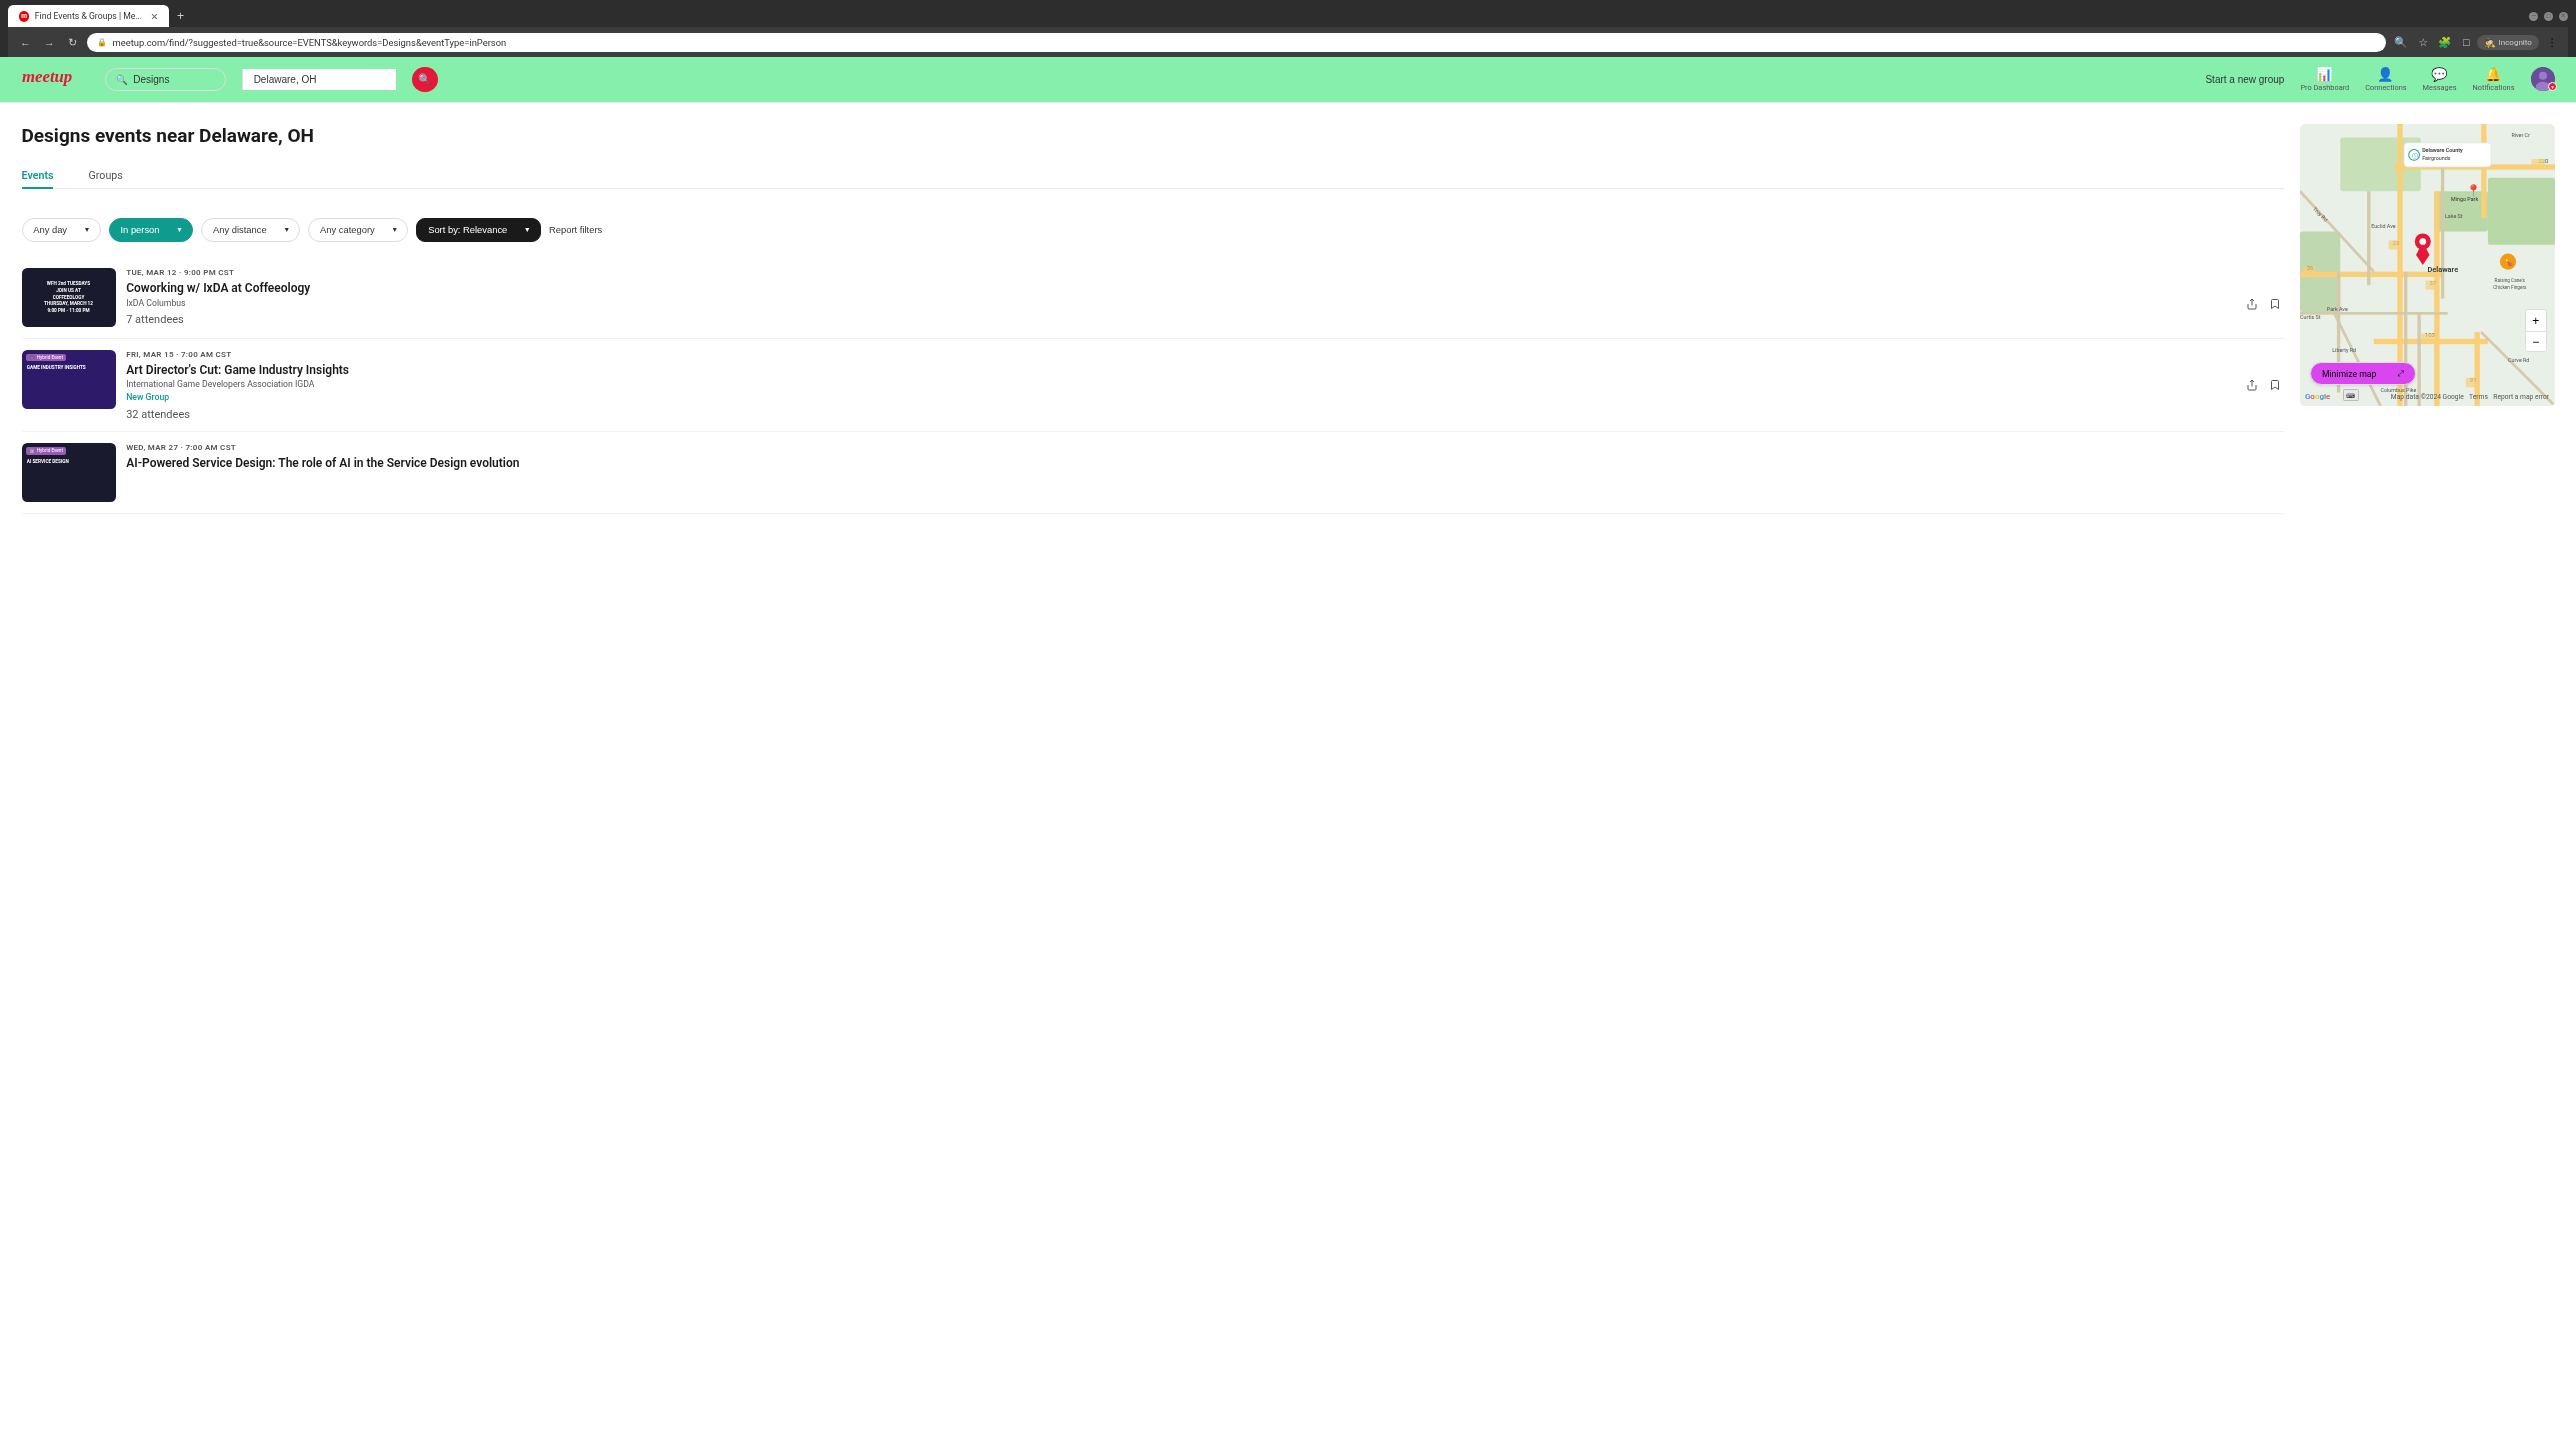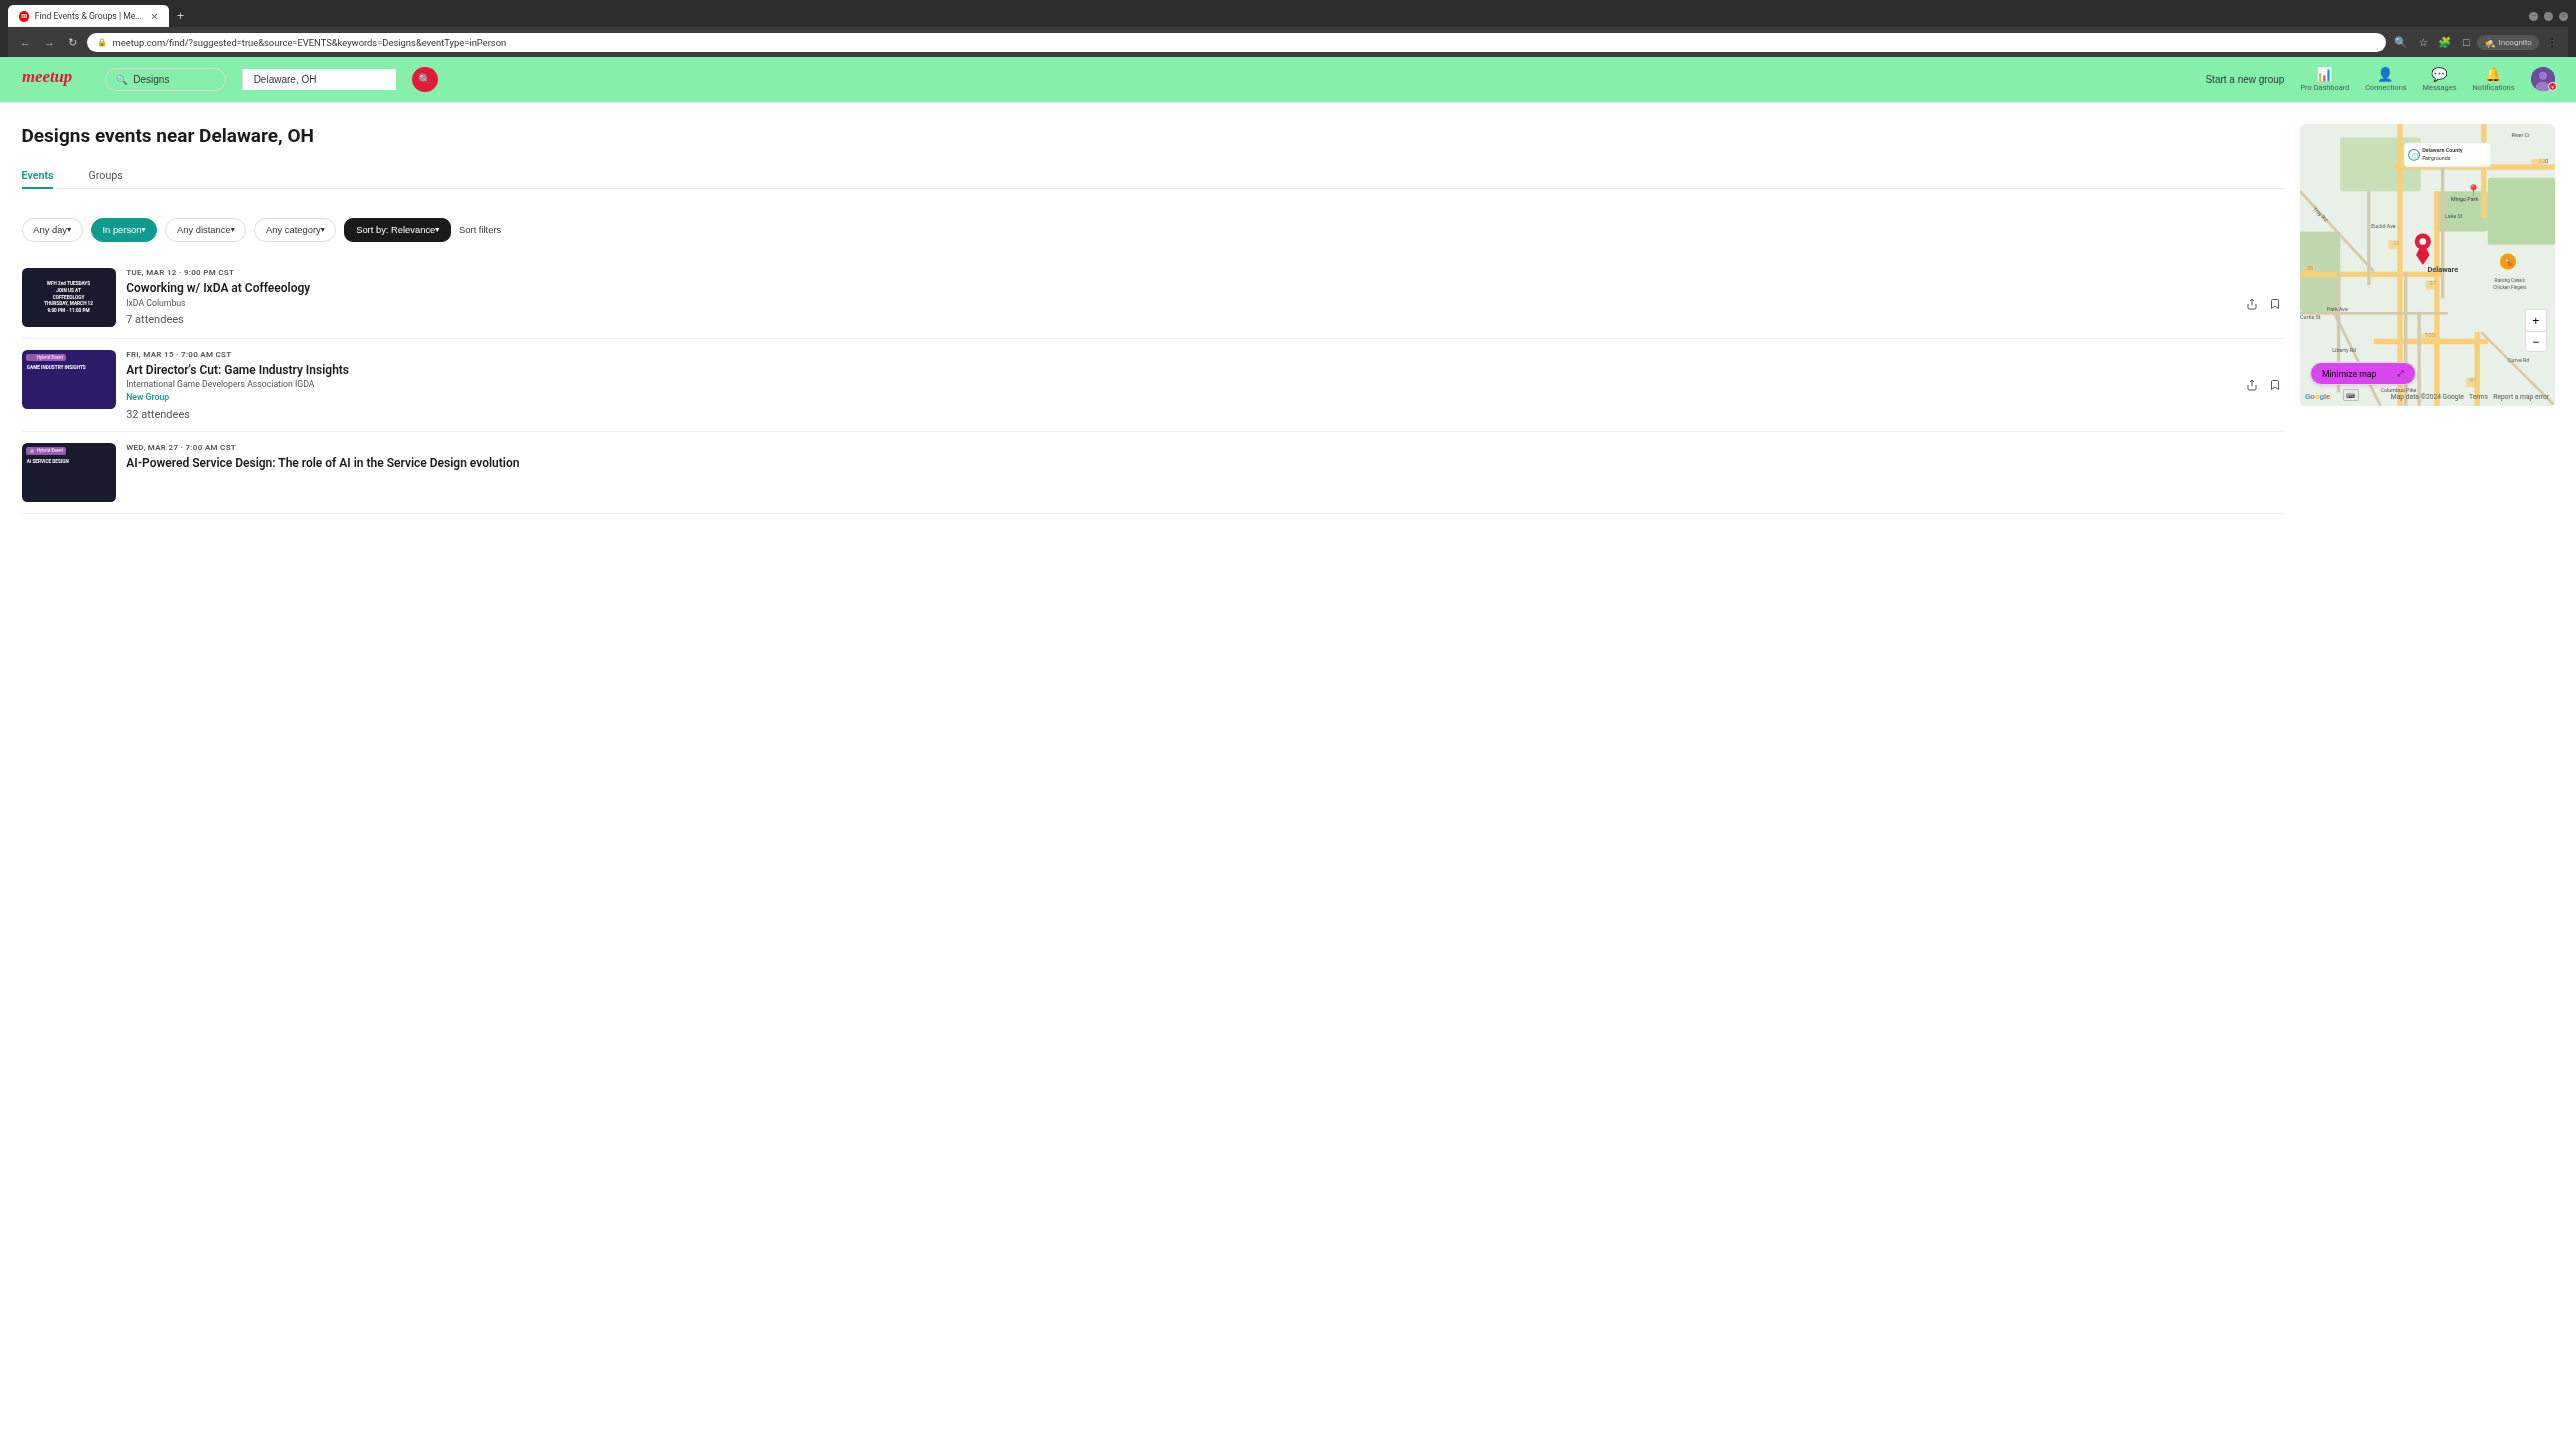--- a/index.html
+++ b/index.html
@@ -53,21 +53,21 @@
     
     .main-content { padding: 21.5px 21.5px 0; display: flex; gap: 16px; }
     .content-left { flex: 1; min-width: 0; }
     .page-title { font-size: 19px; font-weight: 700; color: #1a1a1a; margin-bottom: 16px; }
     .tabs-row { display: flex; gap: 16px; margin-bottom: 29px; border-bottom: 1.3px solid #e8e8e8; }
     .tab-item { padding: 5.4px 0; margin-right: 19px; font-size: 10.7px; cursor: pointer; color: #555; font-weight: 400; border-bottom: 2px solid transparent; margin-bottom: -1.3px; }
     .tab-item.active { color: #0f9b8e; font-weight: 600; border-bottom-color: #0f9b8e; }
 
     
     .filters-row { display: flex; align-items: center; gap: 8px; margin-bottom: 16px; flex-wrap: wrap; }
-    .filter-btn { border: 0.7px solid #ddd; background: white; border-radius: 13.4px; padding: 5.4px 10.7px; font-size: 9.4px; color: #333; cursor: pointer; display: flex; align-items: center; gap: 0; white-space: nowrap; }
+    .filter-btn { border: 0.7px solid #ddd; background: white; border-radius: 13.4px; padding: 5.4px 10.7px; font-size: 9.4px; color: #333; cursor: pointer; display: flex; align-items: center; gap: 18px; white-space: nowrap; }
     .filter-btn.active { background: #0f9b8e; color: white; border-color: #0f9b8e; }
     .filter-btn.sort { background: #1a1a1a; color: white; border-color: #1a1a1a; border-radius: 9px; }
     .filter-chevron { font-size: 8px; }
     .reset-filters { background: none; border: none; font-size: 9.4px; color: #333; cursor: pointer; font-weight: 500; }
 
     
     .event-card { display: flex; gap: 10.7px; padding: 10.7px 0; border-bottom: 0.7px solid #f0f0f0; align-items: flex-start; }
     .event-thumbnail { width: 94px; height: 59px; border-radius: 5.4px; flex-shrink: 0; overflow: hidden; background: #ddd; }
     .thumb-wfh { background: #1a1a2e; display: flex; flex-direction: column; align-items: center; justify-content: center; padding: 5.4px; }
     .event-info { flex: 1; }
@@ -217,21 +217,21 @@
           <span class="filter-chevron">▾</span>
         </button>
         <button class="filter-btn">
           <span>Any category</span>
           <span class="filter-chevron">▾</span>
         </button>
         <button class="filter-btn sort">
           <span>Sort by: Relevance</span>
           <span class="filter-chevron">▾</span>
         </button>
-        <button class="reset-filters">Sort filters</button>
+        <button class="reset-filters">Report filters</button>
       </div>
 
       <div class="event-card">
         <div class="event-thumbnail">
           <div class="thumb-wfh" style="width:100%;height:100%;display:flex;flex-direction:column;align-items:center;justify-content:center;padding:5.4px;">
             <div style="color:white;font-size:4.7px;font-weight:bold;text-align:center;line-height:1.4;">WFH 2nd TUESDAYS<br>JOIN US AT<br>COFFEEOLOGY<br>THURSDAY, MARCH 12<br>9:00 PM - 11:00 PM</div>
           </div>
         </div>
         <div class="event-info">
           <div class="event-date">TUE, MAR 12 · 9:00 PM CST</div>

